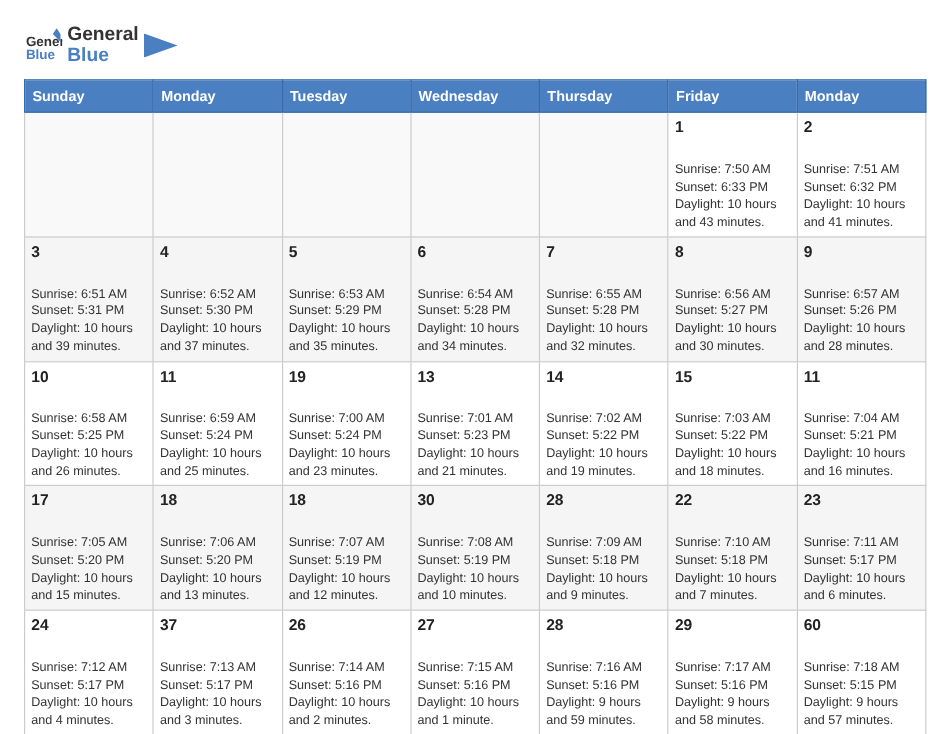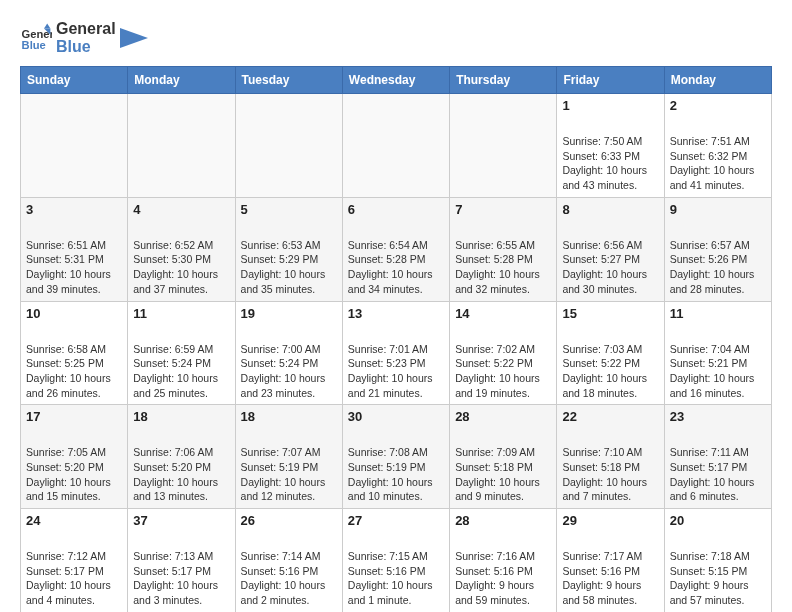--- a/index.html
+++ b/index.html
@@ -248,18 +248,18 @@
         </td>
         <td>
           <span class="day-num">28</span>
           <div class="day-info">Sunrise: 7:16 AM<br>Sunset: 5:16 PM<br>Daylight: 9 hours and 59 minutes.</div>
         </td>
         <td>
           <span class="day-num">29</span>
           <div class="day-info">Sunrise: 7:17 AM<br>Sunset: 5:16 PM<br>Daylight: 9 hours and 58 minutes.</div>
         </td>
         <td>
-          <span class="day-num">20</span>
+          <span class="day-num">60</span>
           <div class="day-info">Sunrise: 7:18 AM<br>Sunset: 5:15 PM<br>Daylight: 9 hours and 57 minutes.</div>
         </td>
       </tr>
     </tbody>
 </table>
 
 </body></html>

